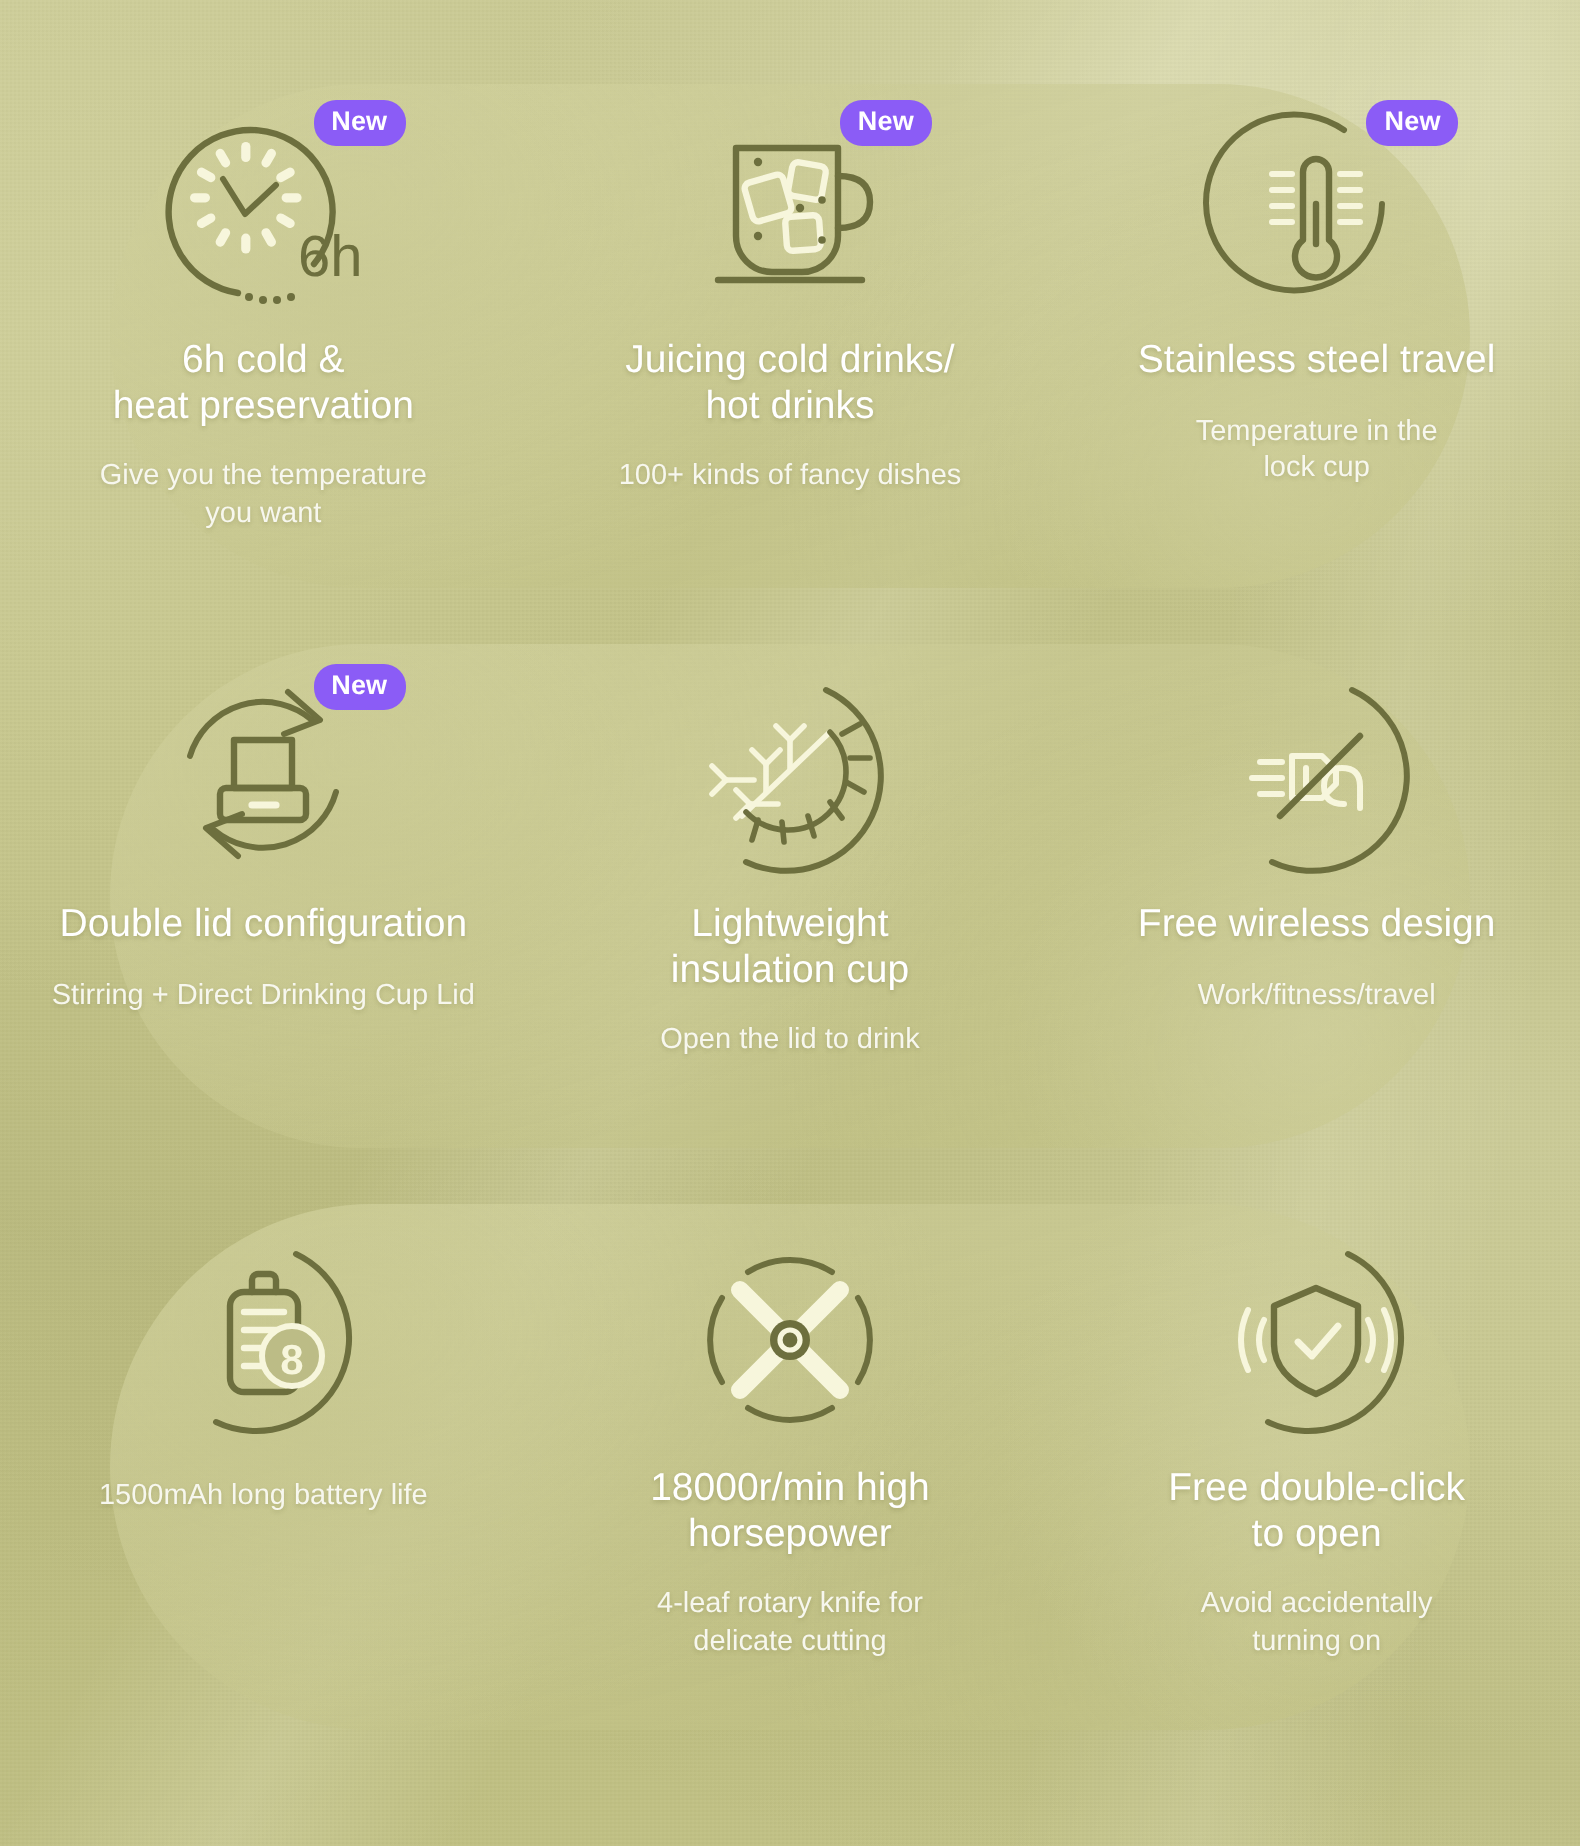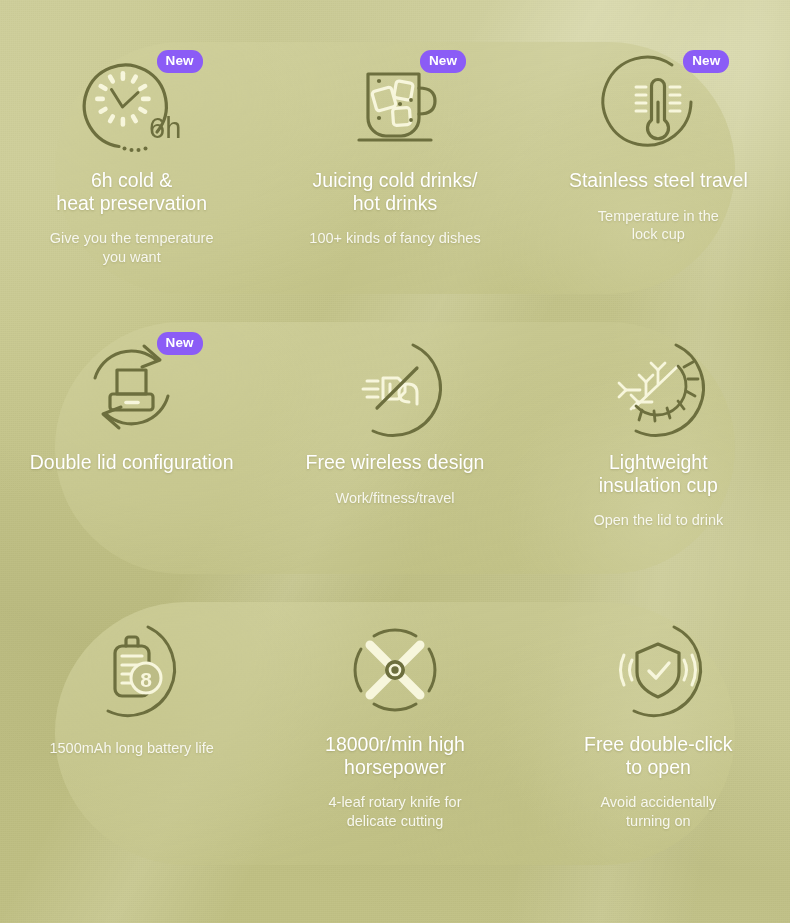--- a/index.html
+++ b/index.html
@@ -255,44 +255,21 @@
         <path class="st-dark" d="M90 60 A38 38 0 0 1 29 79" style="stroke-width:3.0"></path>
         <path class="st-dark" d="M41 92 L25 78 L43 71" style="stroke-width:3.0"></path>
 
         <path class="st-dark" d="M39 34 L68 34 L68 58 L39 58 Z"></path>
         <rect class="st-dark" x="32" y="58" width="43" height="16" rx="3"></rect>
         <path class="st-cream" d="M48 66.5 L60 66.5" style="stroke-width:3.6"></path>
       </svg>
       <div class="badge-new">New</div>
     </div>
     <div class="card-title">Double lid configuration</div>
-  </div>
-
-  <div class="card">
-    <div class="icon-wrap">
-      <svg width="104" height="104" viewBox="0 0 104 104">
-        <path class="st-dark" d="M70 9 A44 44 0 1 1 30 95" style="stroke-width:3.0"></path>
-
-        <path class="st-cream" d="M40 42 L55 42 L62 49 L62 56 L55 63 L40 63 Z" style="stroke-width:3.0"></path>
-        <path class="st-cream" d="M47 48 L47 57" style="stroke-width:3.0"></path>
-
-        <g class="st-cream" style="stroke-width:3.0">
-          <path d="M24 45 L35 45"></path>
-          <path d="M20 53 L35 53"></path>
-          <path d="M24 61 L35 61"></path>
-        </g>
-
-        <path class="st-cream" d="M66 66 q-10 0 -10 -9 q0 -9 9 -9 q9 0 9 9 L74 68" style="stroke-width:3.0"></path>
-
-        <path class="st-dark" d="M34 72 L74 32" style="stroke-width:3.2"></path>
-      </svg>
-
-    </div>
-    <div class="card-title">Free wireless design</div>
-    <div class="card-sub">Work/fitness/travel</div>
+    <div class="card-sub">Stirring + Direct Drinking Cup Lid</div>
   </div>
 
   <div class="card">
     <div class="icon-wrap">
       <svg width="104" height="104" viewBox="0 0 104 104">
         <path class="st-dark" d="M70 9 A44 44 0 1 1 30 95" style="stroke-width:3.0"></path>
 
         <g class="st-cream" style="stroke-width:2.8">
           <path d="M28 72 L72 30"></path>
           <path d="M40 60 L40 46"></path>
@@ -319,20 +296,44 @@
           <path d="M48 75 L49 85"></path>
           <path d="M36 74 L33 84"></path>
         </g>
       </svg>
 
     </div>
     <div class="card-title">Lightweight
 insulation cup</div>
     <div class="card-sub">Open the lid to drink</div>
   </div>
+
+  <div class="card">
+    <div class="icon-wrap">
+      <svg width="104" height="104" viewBox="0 0 104 104">
+        <path class="st-dark" d="M70 9 A44 44 0 1 1 30 95" style="stroke-width:3.0"></path>
+
+        <path class="st-cream" d="M40 42 L55 42 L62 49 L62 56 L55 63 L40 63 Z" style="stroke-width:3.0"></path>
+        <path class="st-cream" d="M47 48 L47 57" style="stroke-width:3.0"></path>
+
+        <g class="st-cream" style="stroke-width:3.0">
+          <path d="M24 45 L35 45"></path>
+          <path d="M20 53 L35 53"></path>
+          <path d="M24 61 L35 61"></path>
+        </g>
+
+        <path class="st-cream" d="M66 66 q-10 0 -10 -9 q0 -9 9 -9 q9 0 9 9 L74 68" style="stroke-width:3.0"></path>
+
+        <path class="st-dark" d="M34 72 L74 32" style="stroke-width:3.2"></path>
+      </svg>
+
+    </div>
+    <div class="card-title">Free wireless design</div>
+    <div class="card-sub">Work/fitness/travel</div>
+  </div>
 </div>
 
 <div class="row" id="row-3">
 
   <div class="card">
     <div class="icon-wrap">
       <svg width="104" height="104" viewBox="0 0 104 104">
         <path class="st-dark" d="M68 9 A44 44 0 1 1 28 93" style="stroke-width:3.0"></path>
 
         <rect class="st-dark" x="35" y="28" width="34" height="50" rx="7"></rect>

